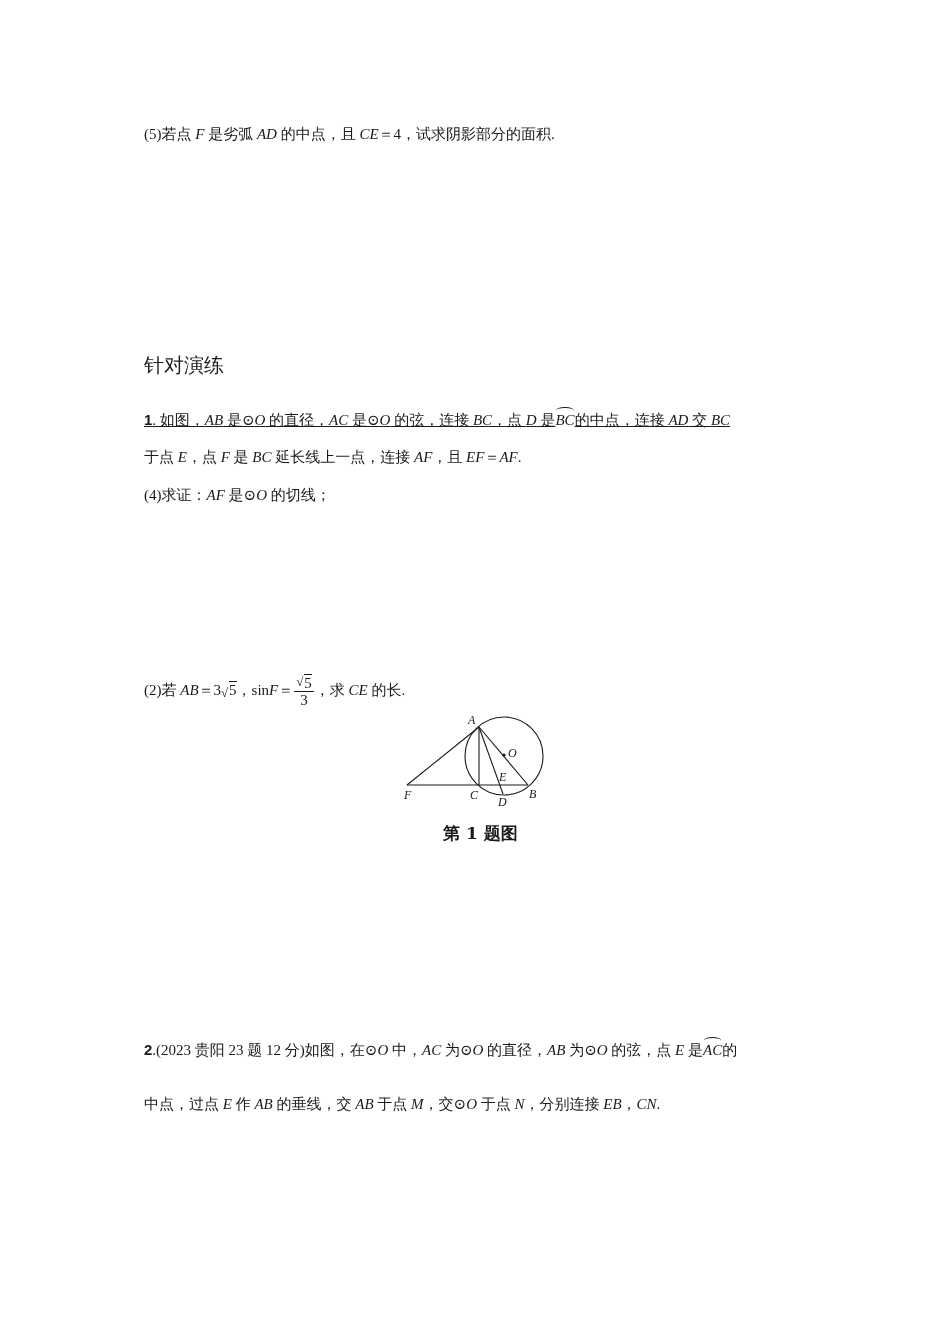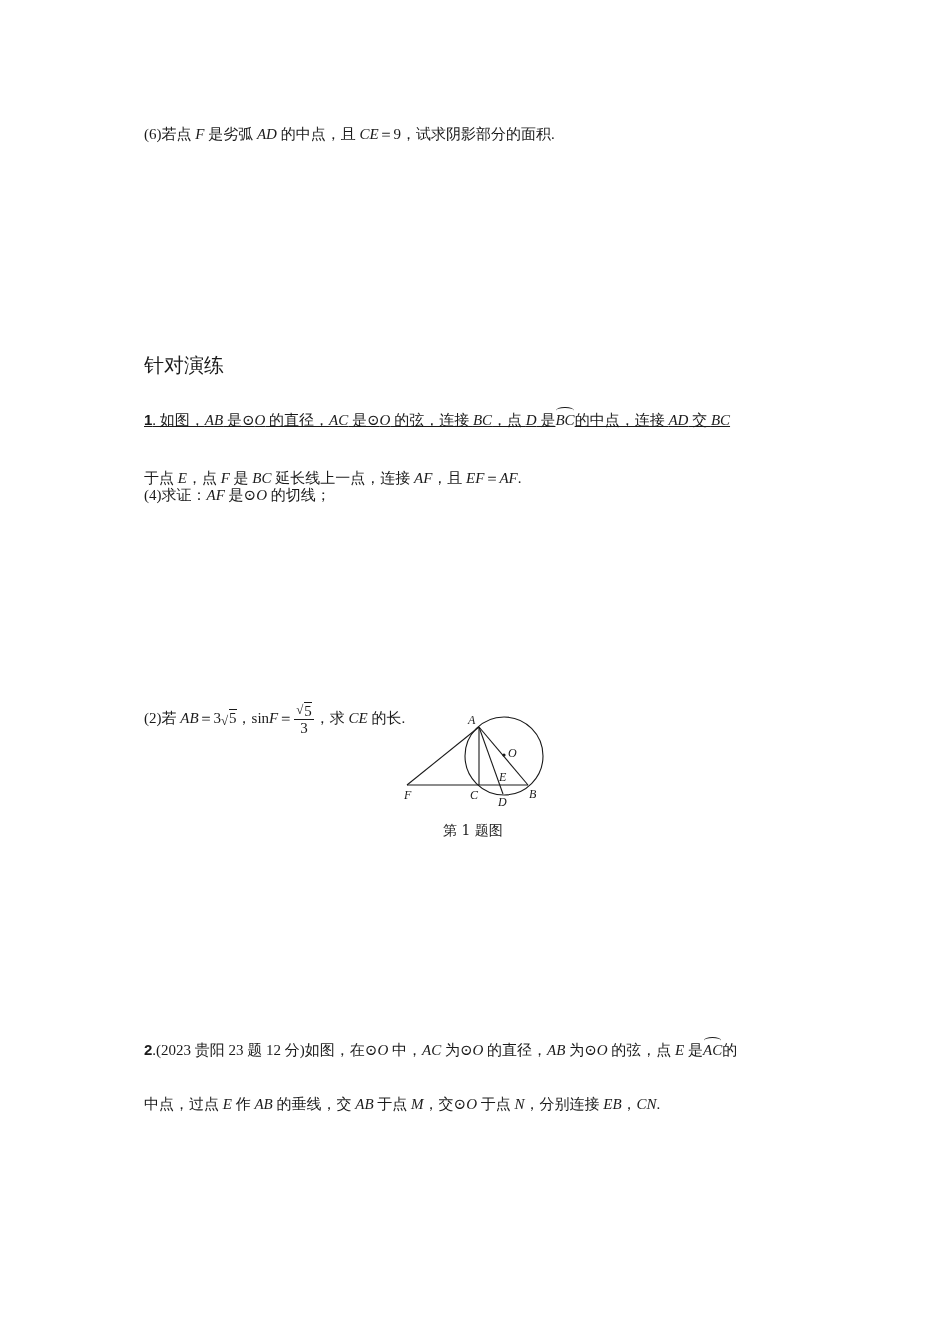--- a/index.html
+++ b/index.html
@@ -14,45 +14,45 @@
   .arc { position: relative; display: inline-block; font-style: italic; }
   .arc::before { content: ""; position: absolute; left: 1px; right: 1px; top: -2px; height: 6px;
                  border-top: 1px solid #1a1a1a; border-radius: 50% 50% 0 0; }
   .frac { display: inline-block; vertical-align: middle; text-align: center; margin: 0 1px; line-height: 16px; }
   .frac .num { display: block; border-bottom: 1px solid #1a1a1a; padding: 0 2px; }
   .frac .den { display: block; }
   .sqrt { position: relative; padding-left: 8px; }
   .sqrt::before { content: "√"; position: absolute; left: 0; top: -1px; font-size: 13px; }
   .sqrt .rad { border-top: 1px solid #1a1a1a; }
   .figure { position: absolute; left: 396px; top: 708px; width: 160px; height: 100px; }
-  .caption { position: absolute; left: 443px; top: 822px; font-size: 14px;
-             font-family: "DejaVu Serif", "Liberation Serif", serif; }
+  .caption { position: absolute; left: 443px; top: 822px; font-size: 17px;
+             font-family: "DejaVu Serif", "Liberation Serif", serif; font-weight: bold; }
 </style>
 </head>
 <body>
 
 <div class="line" style="top:123px;">
-  <span>(6)若点 </span><i>F</i><span> 是劣弧 </span><i>AD</i><span> 的中点，且 </span><i>CE</i><span>＝9，试求阴影部分的面积.</span>
+  <span>(5)若点 </span><i>F</i><span> 是劣弧 </span><i>AD</i><span> 的中点，且 </span><i>CE</i><span>＝4，试求阴影部分的面积.</span>
 </div>
 
 <div class="heading">针对演练</div>
 
 <div class="line" style="top:409px;text-decoration:underline;">
   <span class="qnum">1</span><span>. 如图，</span><i>AB</i><span> 是⊙</span><i>O</i><span> 的直径，</span><i>AC</i><span> 是⊙</span><i>O</i><span> 的弦，连接 </span><i>BC</i><span>，点 </span><i>D</i><span> 是</span><span class="arc">BC</span><span>的中点，连接 </span><i>AD</i><span> 交 </span><i>BC</i>
 </div>
 
-<div class="line" style="top:467px;">
+<div class="line" style="top:446px;">
   <span>于点 </span><i>E</i><span>，点 </span><i>F</i><span> 是 </span><i>BC</i><span> 延长线上一点，连接 </span><i>AF</i><span>，且 </span><i>EF</i><span>＝</span><i>AF</i><span>.</span>
 </div>
 
 <div class="line" style="top:484px;">
   <span>(4)求证：</span><i>AF</i><span> 是⊙</span><i>O</i><span> 的切线；</span>
 </div>
 
-<div class="line" style="top:703px; line-height:24px;font-family:Liberation Serif, serif;">
+<div class="line" style="top:675px; line-height:24px;font-family:Liberation Serif, serif;">
   <span>(2)若 </span><i>AB</i><span>＝3</span><span class="sqrt"><span class="rad">5</span></span><span>，sin</span><i>F</i><span>＝</span><span class="frac"><span class="num"><span class="sqrt"><span class="rad">5</span></span></span><span class="den">3</span></span><span>，求 </span><i>CE</i><span> 的长.</span>
 </div>
 
 <div class="figure">
   <svg width="160" height="100" viewBox="396 708 160 100" xmlns="http://www.w3.org/2000/svg">
     <g stroke="#1a1a1a" stroke-width="1.1" fill="none">
       <circle cx="504" cy="756" r="39"></circle>
       <line x1="407" y1="785" x2="528" y2="785"></line>
       <line x1="407" y1="785" x2="479" y2="727"></line>
       <line x1="479" y1="727" x2="479" y2="785"></line>

